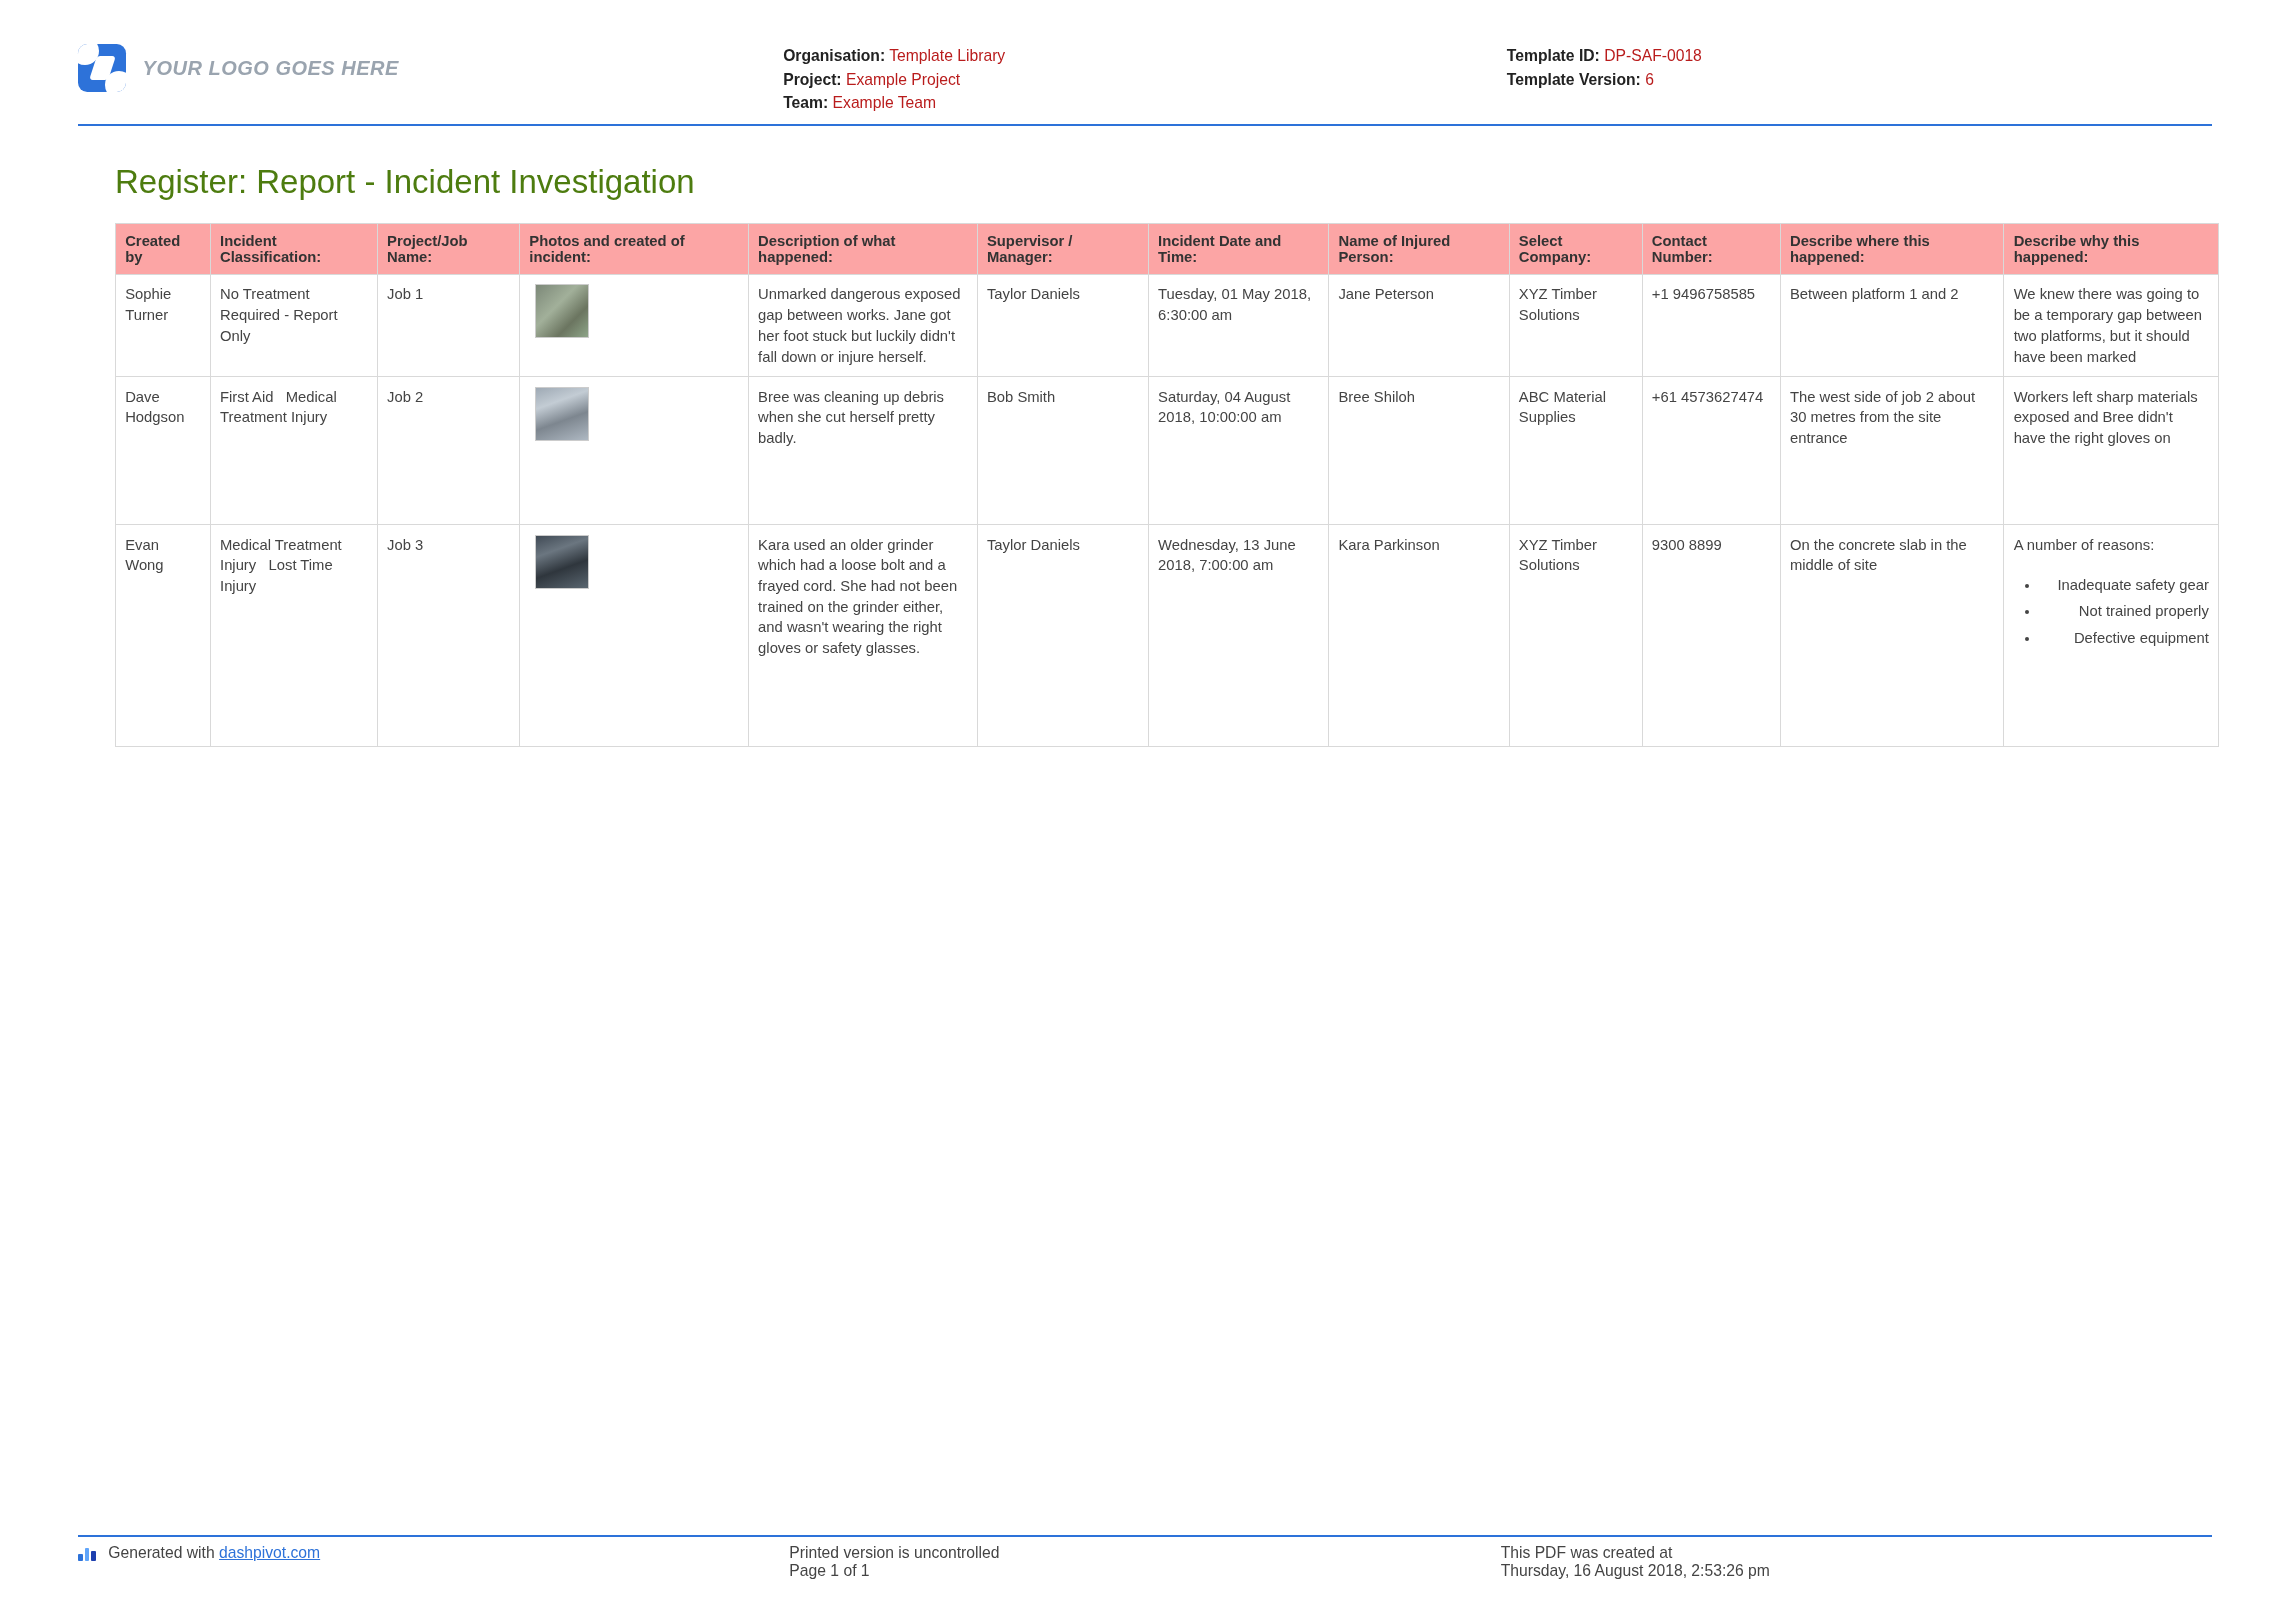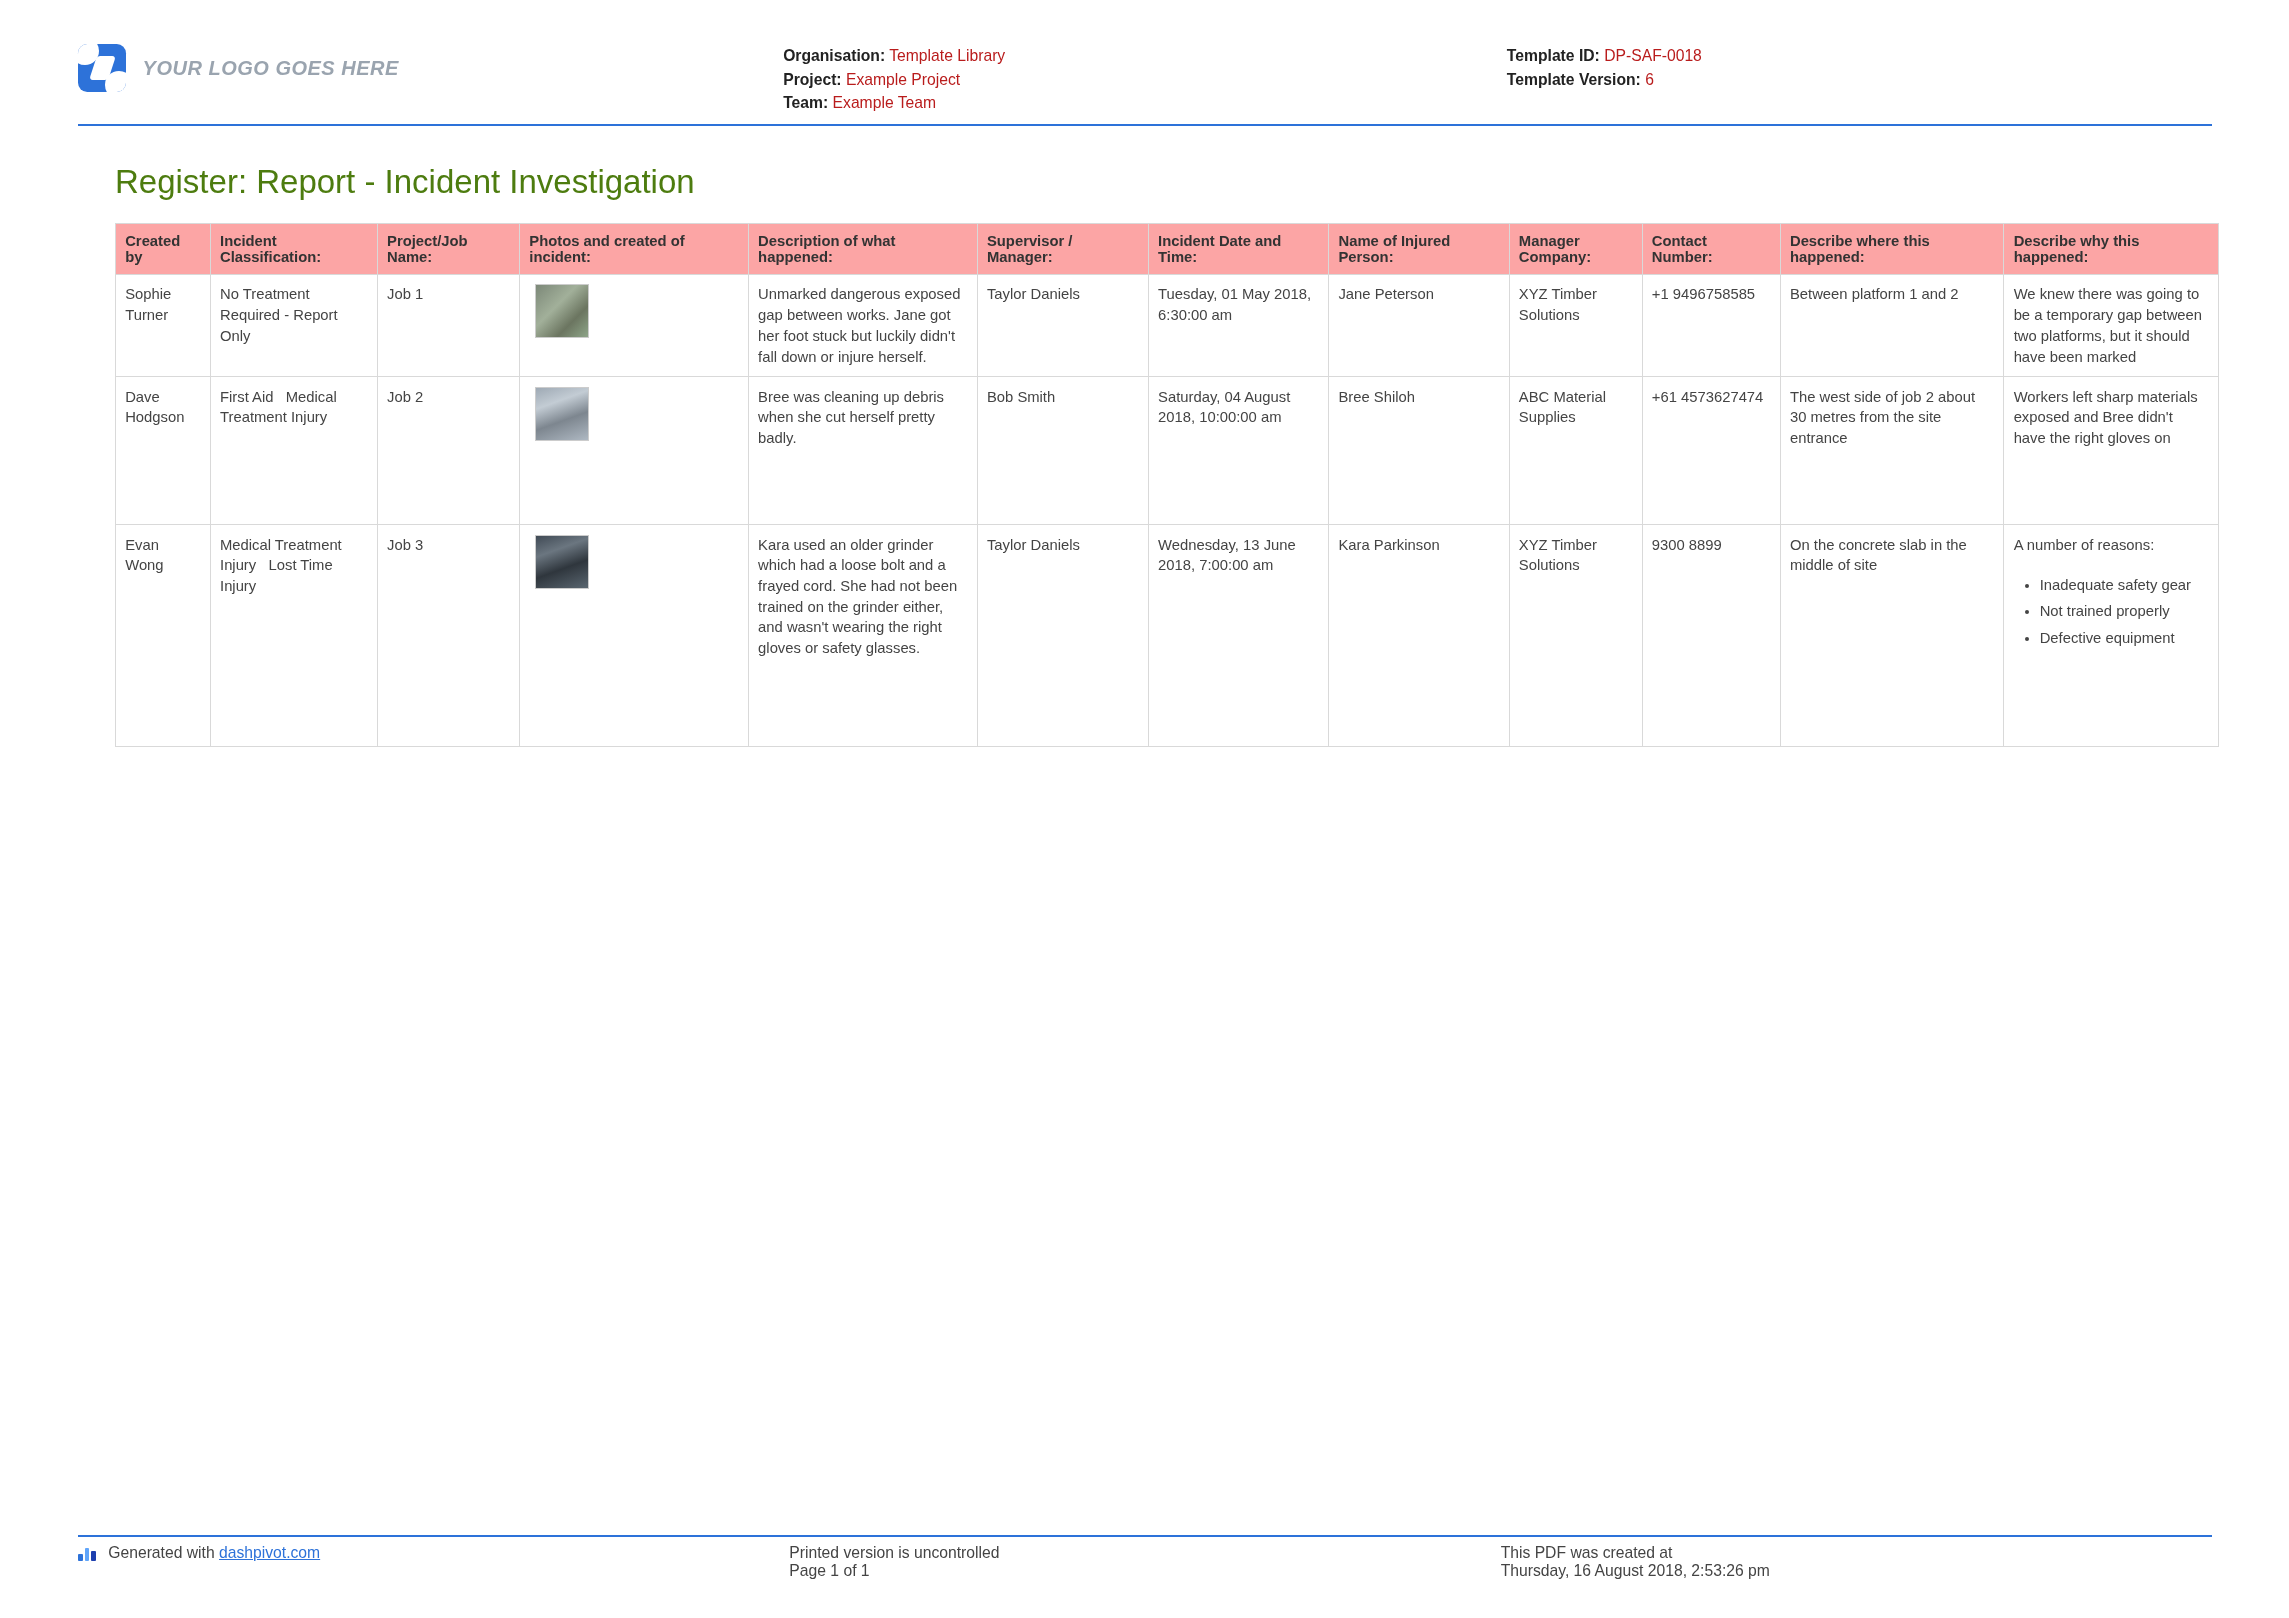--- a/index.html
+++ b/index.html
@@ -134,20 +134,21 @@
   .thumb.t2 {
     background-image: linear-gradient(160deg, #9ea9b4 0%, #c3ccd4 30%, #7d868f 60%, #aeb8c2 100%);
   }
   .thumb.t3 {
     background-image: linear-gradient(160deg, #404a55 0%, #6b7680 30%, #2f363d 60%, #5a6670 100%);
   }
   ul.reasons {
     margin: 20px 0 0 26px;
     padding: 0;
     list-style: disc;
+    text-align: right;
   }
   ul.reasons li { margin-bottom: 5.5px; }
   .row-tall td { height: 148px; }
   .row-taller td { height: 222px; }
 
   .footer {
     position: absolute;
     left: 78px;
     right: 78px;
     bottom: 39px;
@@ -221,21 +222,21 @@
     <thead>
       <tr>
         <th>Created by</th>
         <th>Incident Classification:</th>
         <th>Project/Job Name:</th>
         <th>Photos and created of incident:</th>
         <th>Description of what happened:</th>
         <th>Supervisor / Manager:</th>
         <th>Incident Date and Time:</th>
         <th>Name of Injured Person:</th>
-        <th>Manager Company:</th>
+        <th>Select Company:</th>
         <th>Contact Number:</th>
         <th>Describe where this happened:</th>
         <th>Describe why this happened:</th>
       </tr>
     </thead>
     <tbody>
 
       <tr>
         <td>Sophie Turner</td>
         <td>No Treatment Required - Report Only</td>

